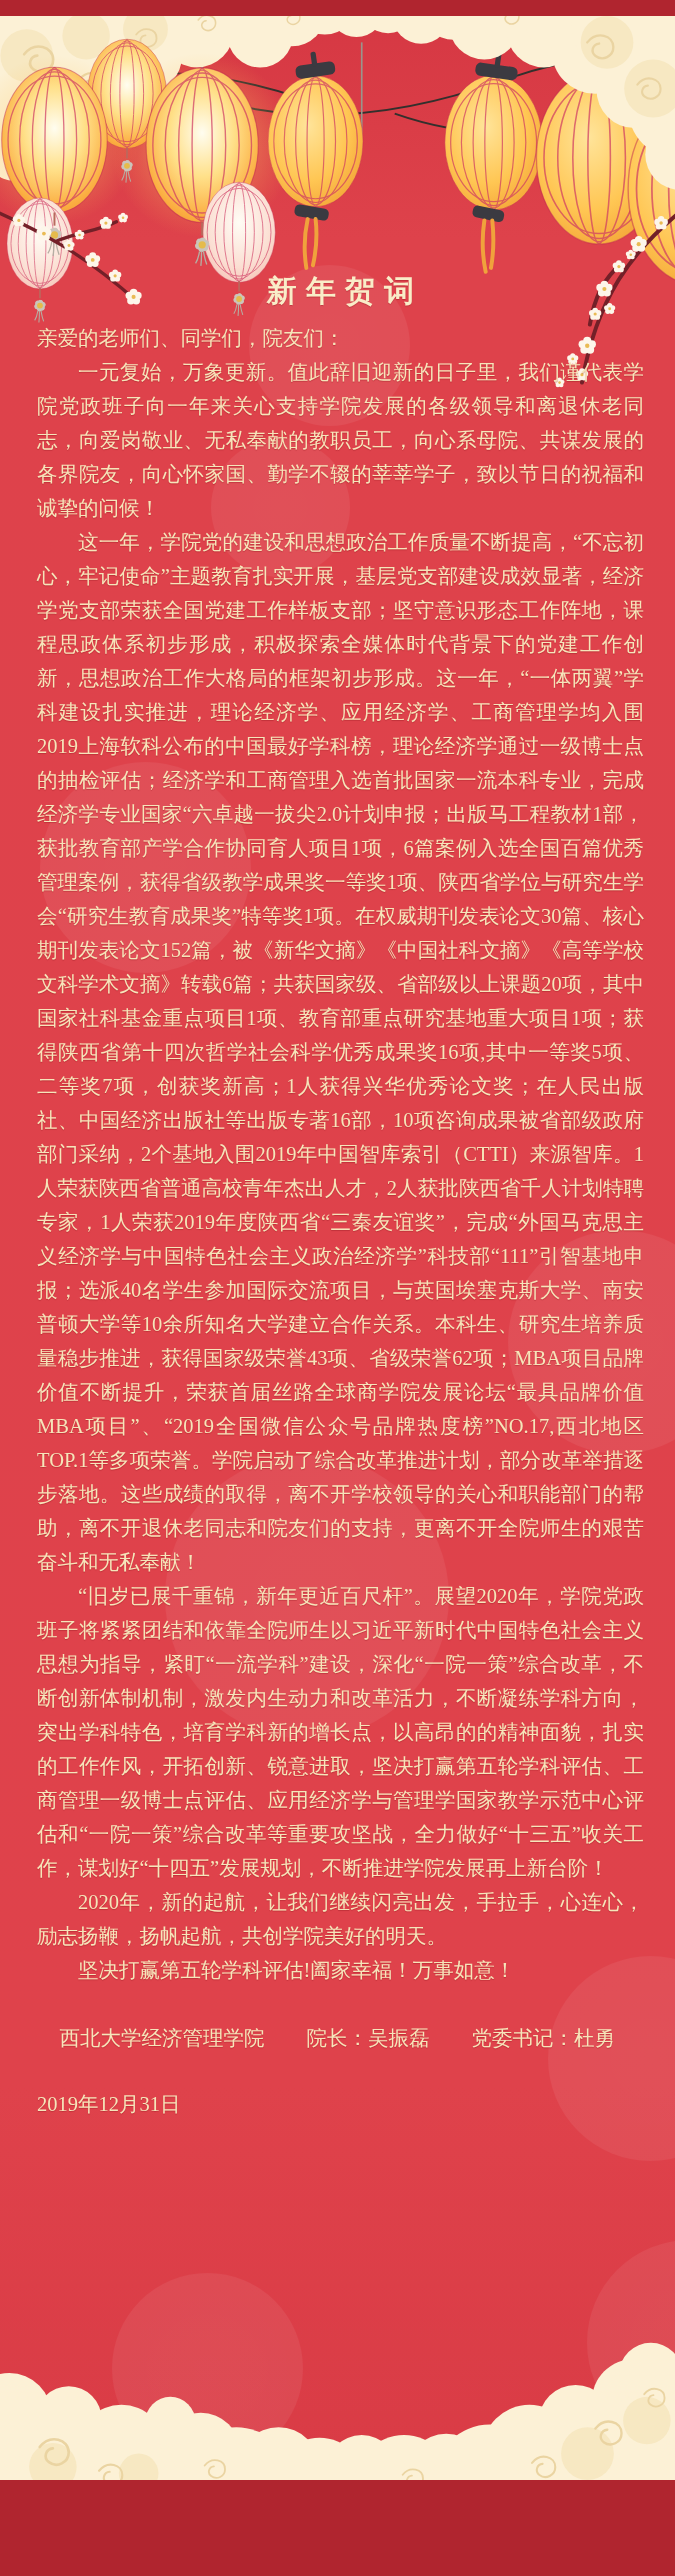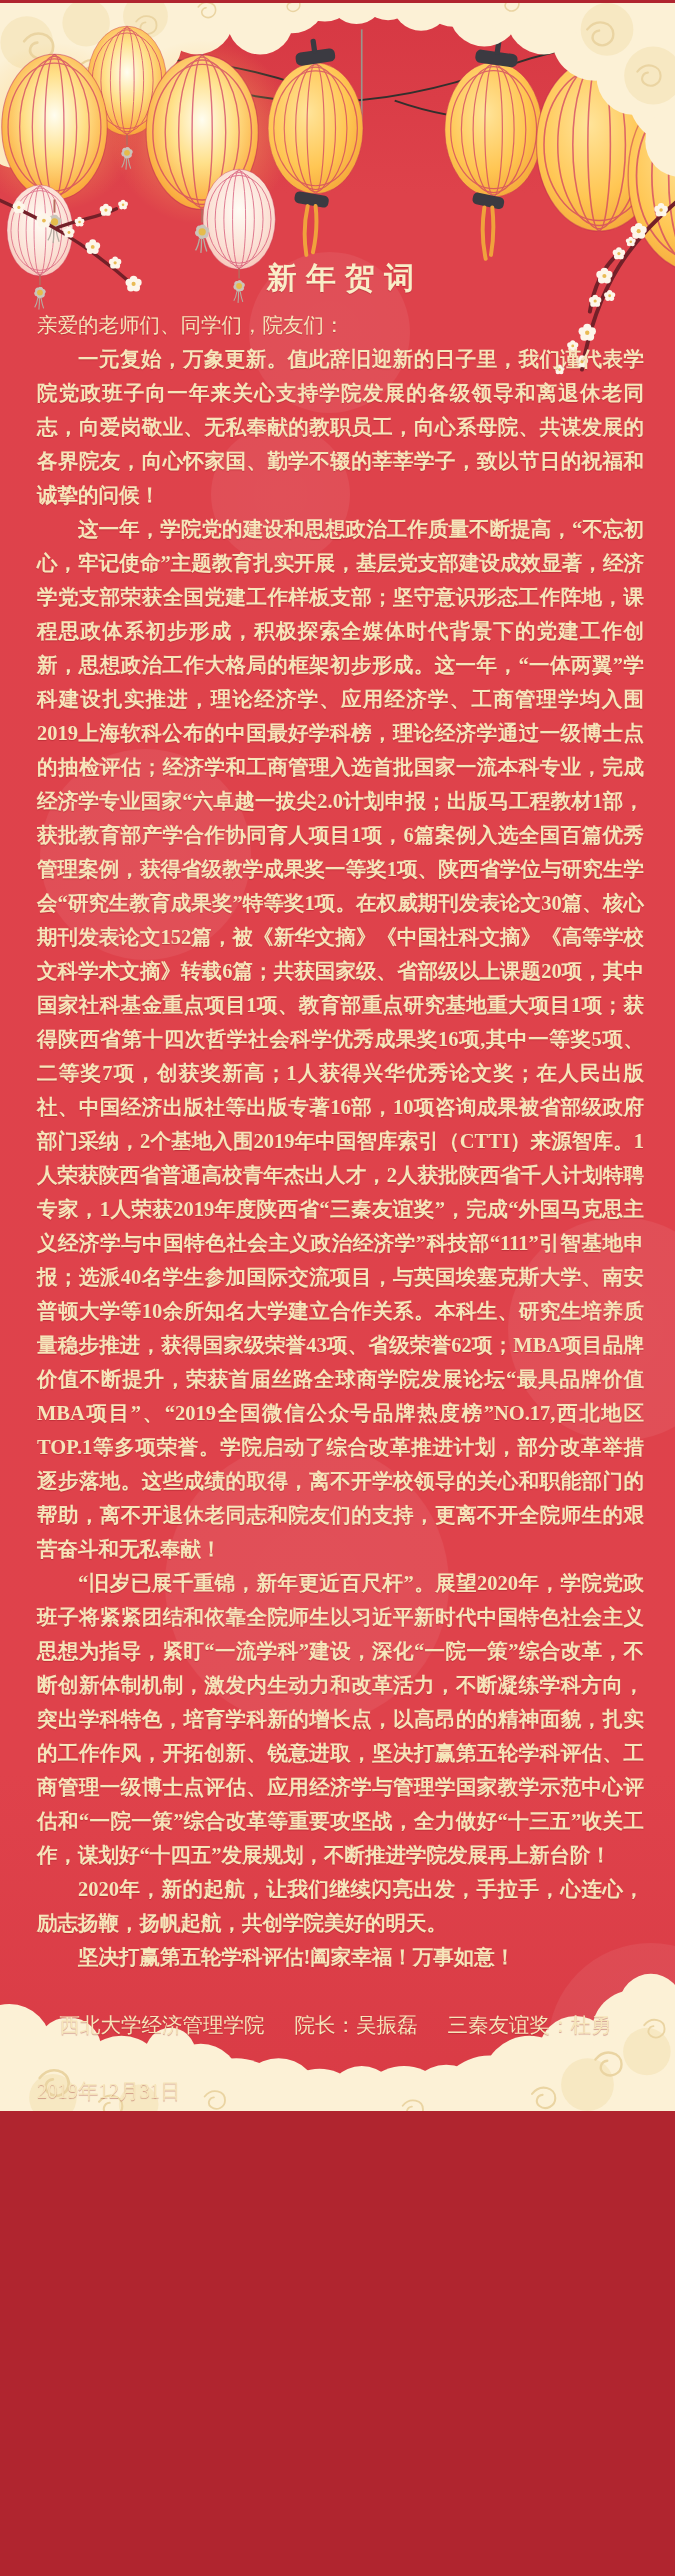--- a/index.html
+++ b/index.html
@@ -1,39 +1,39 @@
 <!DOCTYPE html>
 <html style="font-size:10.6px"><head>
 <meta charset="utf-8">
 <title>新年贺词</title>
 <style>
   html,body{margin:0;padding:0;background:#b0252f;}
   .canvas{
-    position:relative;width:676px;height:2108px;margin:3px auto;overflow:hidden;
+    position:relative;width:676px;height:2464px;margin:16px auto;overflow:hidden;
     font-family:"Liberation Serif","DejaVu Serif",serif;
     background:linear-gradient(180deg,#d63843 0%,#de424b 9%,#df424b 84%,#d93b45 100%);
   }
   .blob{
     position:absolute;border-radius:50%;pointer-events:none;z-index:1;
     background:radial-gradient(circle, rgba(255,255,255,0.075) 0%, rgba(255,255,255,0.065) 70%, rgba(255,255,255,0) 76%);
   }
   .deco-top{position:absolute;top:0;left:0;z-index:2;}
   .deco-bottom{position:absolute;bottom:0;left:0;z-index:2;}
   .content{
     position:absolute;top:256px;left:37px;width:607px;z-index:3;
     color:#f6e5ba;font-size:20.5px;line-height:34px;text-align:justify;
     text-shadow:0 0.7px 0.7px rgba(140,20,30,0.35);
   }
   .title{
     margin:0 0 12px 0;text-align:center;color:#f9edc8;
     font-size:30px;line-height:37px;letter-spacing:9.2px;text-indent:9.2px;font-weight:600;
   }
   .salutation{margin:0;}
-  .para{margin:0;text-indent:2em;font-weight:bold;}
-  .sig-row{margin-top:34px;display:flex;gap:30px;padding-left:22.4px;white-space:nowrap;}
+  .para{margin:0;text-indent:2em;}
+  .sig-row{margin-top:34px;display:flex;gap:42px;padding-left:22.4px;white-space:nowrap;}
   .date{margin:32px 0 0 0;text-align:left;padding-right:30px;}
 </style>
 </head>
 <body>
 
 <div class="canvas">
 
   <div class="blob" style="left:249px;top:249px;width:161px;height:161px;"></div>
   <div class="blob" style="left:211px;top:422px;width:139px;height:139px;"></div>
   <div class="blob" style="left:40px;top:746px;width:211px;height:211px;"></div>
@@ -246,21 +246,21 @@
     <h1 class="title">新年贺词</h1>
     <p class="salutation">亲爱的老师们、同学们，院友们：</p>
     <p class="para">一元复始，万象更新。值此辞旧迎新的日子里，我们谨代表学院党政班子向一年来关心支持学院发展的各级领导和离退休老同志，向爱岗敬业、无私奉献的教职员工，向心系母院、共谋发展的各界院友，向心怀家国、勤学不辍的莘莘学子，致以节日的祝福和诚挚的问候！</p>
     <p class="para">这一年，学院党的建设和思想政治工作质量不断提高，“不忘初心，牢记使命”主题教育扎实开展，基层党支部建设成效显著，经济学党支部荣获全国党建工作样板支部；坚守意识形态工作阵地，课程思政体系初步形成，积极探索全媒体时代背景下的党建工作创新，思想政治工作大格局的框架初步形成。这一年，“一体两翼”学科建设扎实推进，理论经济学、应用经济学、工商管理学均入围2019上海软科公布的中国最好学科榜，理论经济学通过一级博士点的抽检评估；经济学和工商管理入选首批国家一流本科专业，完成经济学专业国家“六卓越一拔尖2.0计划申报；出版马工程教材1部，获批教育部产学合作协同育人项目1项，6篇案例入选全国百篇优秀管理案例，获得省级教学成果奖一等奖1项、陕西省学位与研究生学会“研究生教育成果奖”特等奖1项。在权威期刊发表论文30篇、核心期刊发表论文152篇，被《新华文摘》《中国社科文摘》《高等学校文科学术文摘》转载6篇；共获国家级、省部级以上课题20项，其中国家社科基金重点项目1项、教育部重点研究基地重大项目1项；获得陕西省第十四次哲学社会科学优秀成果奖16项,其中一等奖5项、二等奖7项，创获奖新高；1人获得兴华优秀论文奖；在人民出版社、中国经济出版社等出版专著16部，10项咨询成果被省部级政府部门采纳，2个基地入围2019年中国智库索引（CTTI）来源智库。1人荣获陕西省普通高校青年杰出人才，2人获批陕西省千人计划特聘专家，1人荣获2019年度陕西省“三秦友谊奖”，完成“外国马克思主义经济学与中国特色社会主义政治经济学”科技部“111”引智基地申报；选派40名学生参加国际交流项目，与英国埃塞克斯大学、南安普顿大学等10余所知名大学建立合作关系。本科生、研究生培养质量稳步推进，获得国家级荣誉43项、省级荣誉62项；MBA项目品牌价值不断提升，荣获首届丝路全球商学院发展论坛“最具品牌价值MBA项目”、“2019全国微信公众号品牌热度榜”NO.17,西北地区TOP.1等多项荣誉。学院启动了综合改革推进计划，部分改革举措逐步落地。这些成绩的取得，离不开学校领导的关心和职能部门的帮助，离不开退休老同志和院友们的支持，更离不开全院师生的艰苦奋斗和无私奉献！</p>
     <p class="para">“旧岁已展千重锦，新年更近百尺杆”。展望2020年，学院党政班子将紧紧团结和依靠全院师生以习近平新时代中国特色社会主义思想为指导，紧盯“一流学科”建设，深化“一院一策”综合改革，不断创新体制机制，激发内生动力和改革活力，不断凝练学科方向，突出学科特色，培育学科新的增长点，以高昂的的精神面貌，扎实的工作作风，开拓创新、锐意进取，坚决打赢第五轮学科评估、工商管理一级博士点评估、应用经济学与管理学国家教学示范中心评估和“一院一策”综合改革等重要攻坚战，全力做好“十三五”收关工作，谋划好“十四五”发展规划，不断推进学院发展再上新台阶！</p>
     <p class="para">2020年，新的起航，让我们继续闪亮出发，手拉手，心连心，励志扬鞭，扬帆起航，共创学院美好的明天。</p>
     <p class="para">坚决打赢第五轮学科评估!阖家幸福！万事如意！</p>
     <div class="sig-row">
       <span>西北大学经济管理学院</span>
       <span>院长：吴振磊</span>
-      <span>三秦友谊奖：杜勇</span>
+      <span>党委书记：杜勇</span>
     </div>
     <p class="date">2019年12月31日</p>
   </main>
 
   <svg class="deco-bottom" width="676" height="165" viewBox="0 0 1024 250" aria-hidden="true">
     <g fill="#fcf1d6">
       <circle cx="0" cy="252" r="104"></circle>
         <circle cx="62" cy="212" r="82"></circle>
         <circle cx="14" cy="152" r="64"></circle>
       <circle cx="122" cy="252" r="92"></circle>

